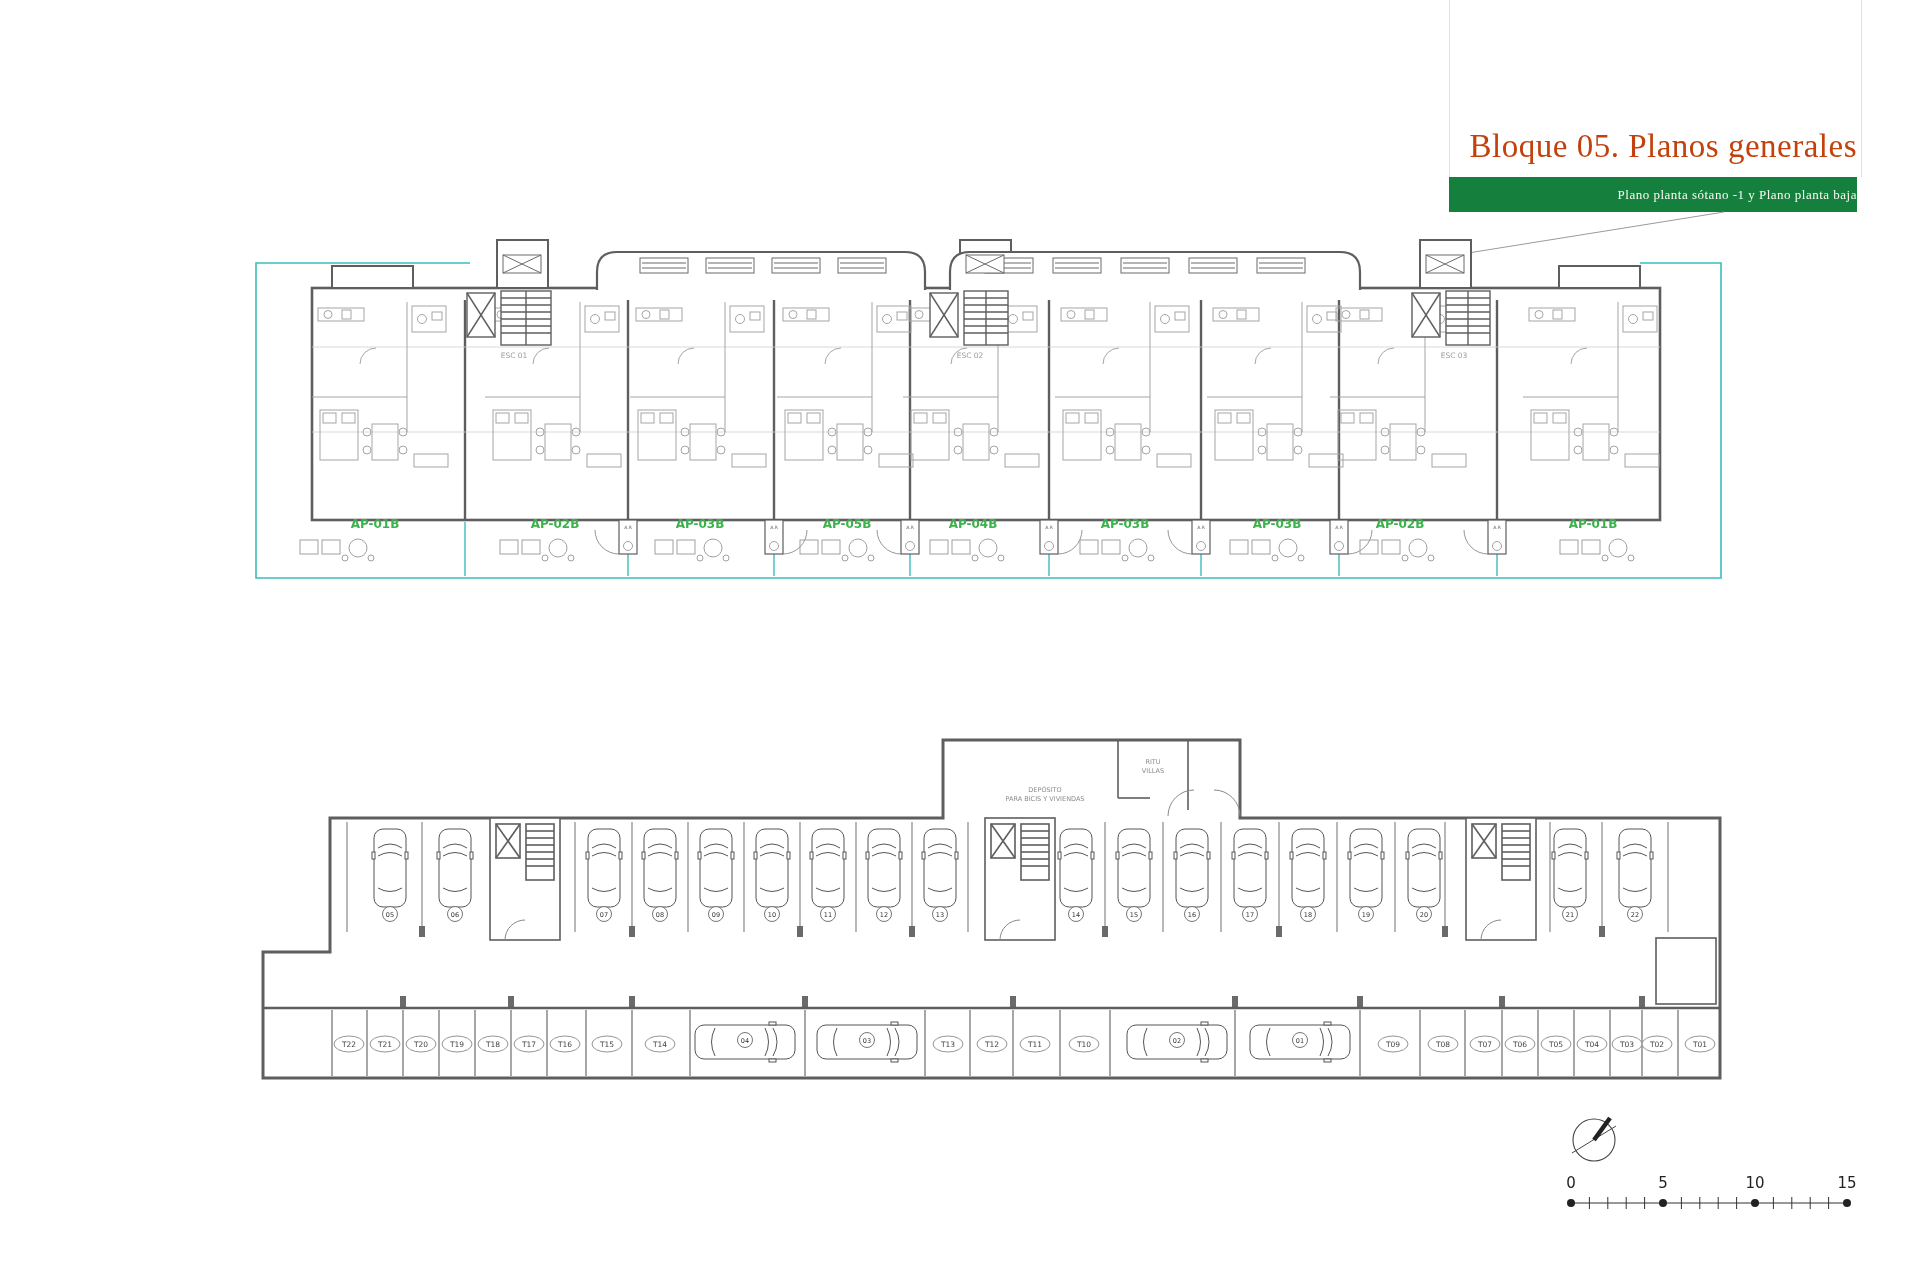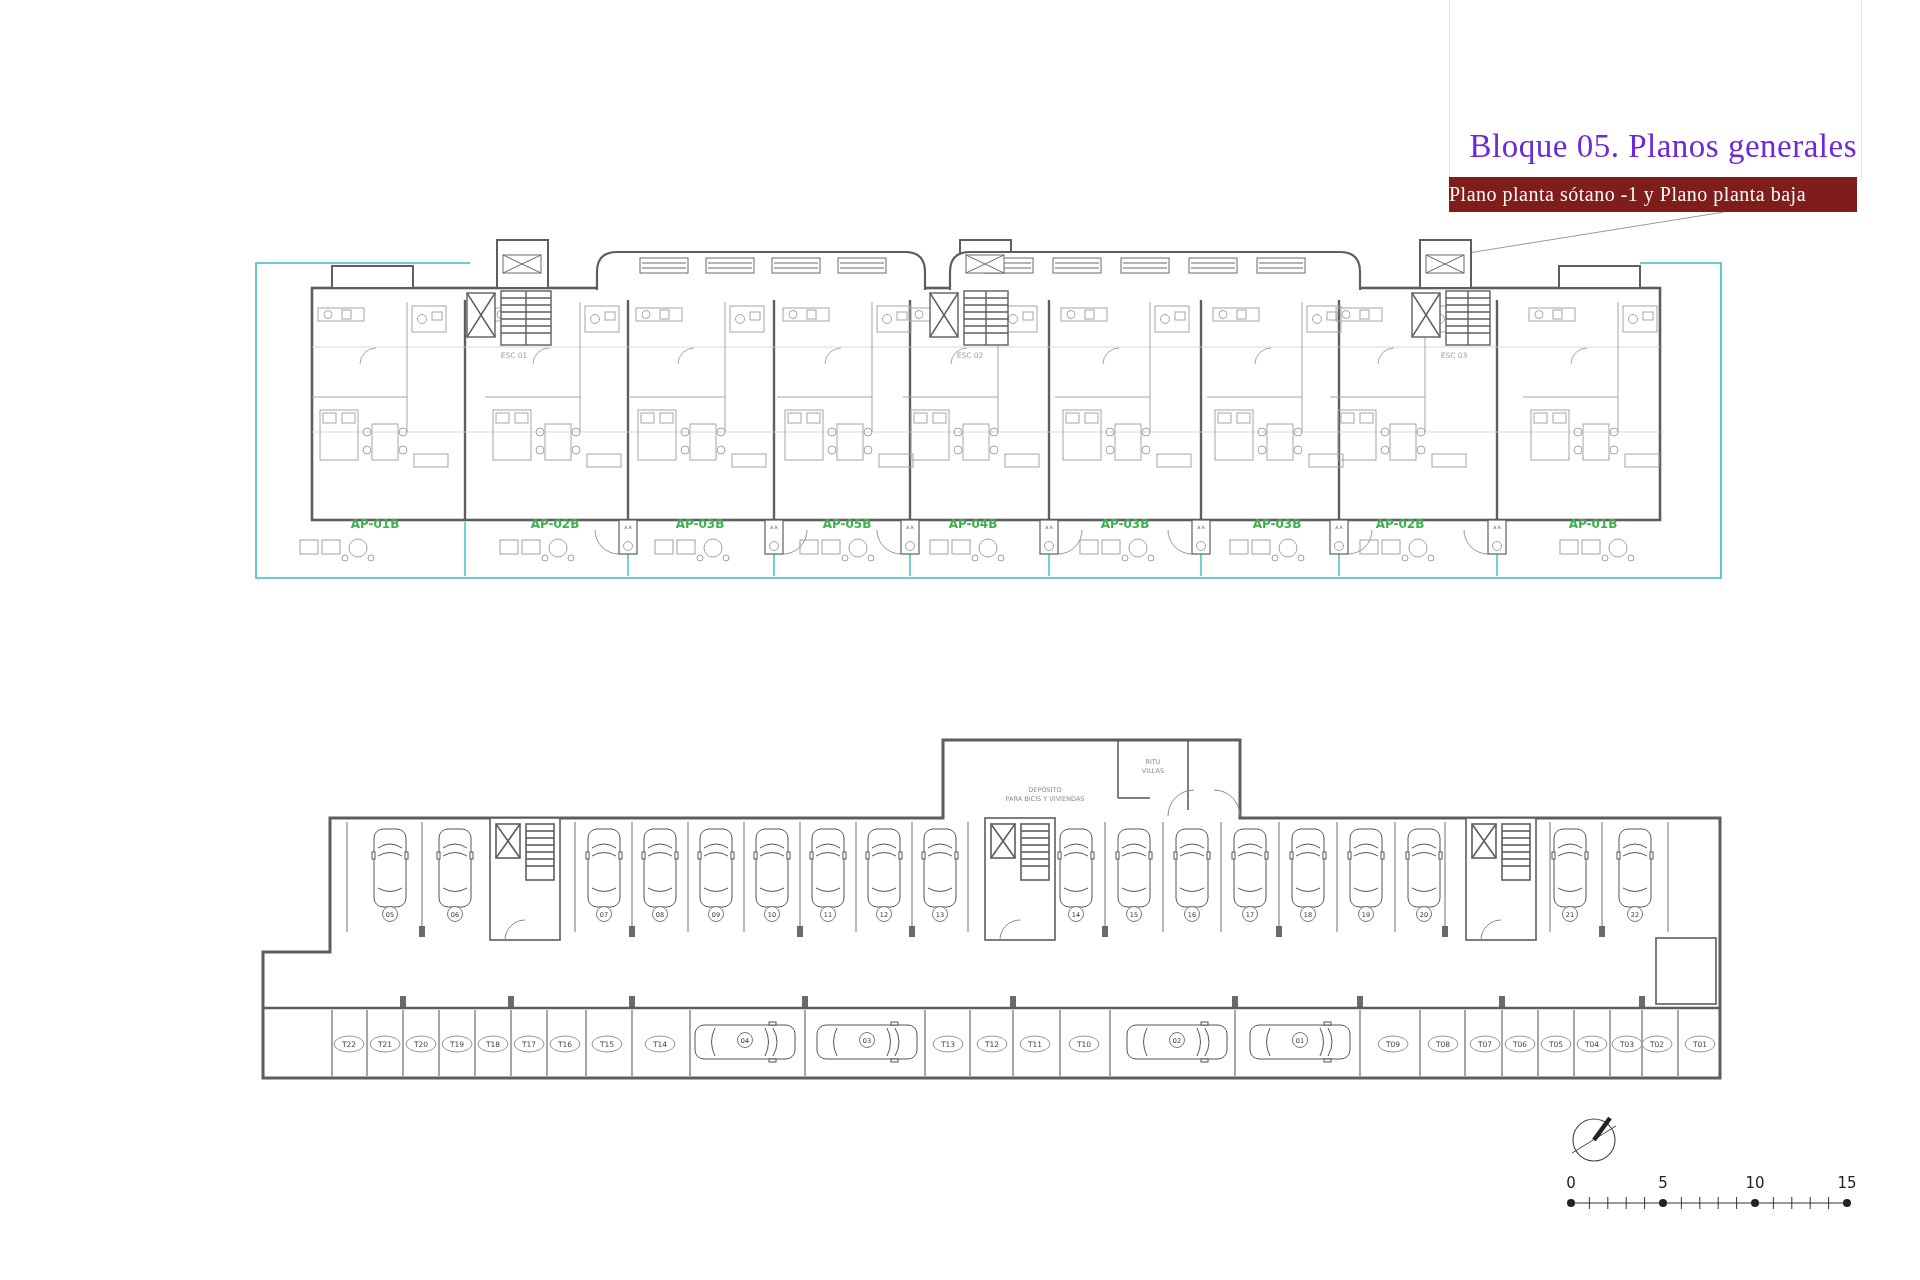--- a/index.html
+++ b/index.html
@@ -1,21 +1,21 @@
 <!DOCTYPE html>
 <html><head>
 <meta charset="utf-8">
 <style>
   html,body{margin:0;padding:0;background:#fff;}
   body{width:1920px;height:1280px;position:relative;font-family:"Liberation Sans",sans-serif;overflow:hidden;}
   .vline{position:absolute;top:0;width:1px;height:177px;background:#e2e2e2;}
   #title{position:absolute;top:128px;left:1449px;width:408px;text-align:right;
-         font-family:"Liberation Serif",serif;font-size:33px;color:#6d28d9;letter-spacing:.5px;white-space:nowrap;}
-  #subtitle-bar{position:absolute;top:177px;left:1449px;width:408px;height:35px;background:#7f1d1d;
-         color:#fbfaf4;font-family:"Liberation Serif",serif;font-size:20px;line-height:35px;text-align:left;letter-spacing:.5px;}
+         font-family:"Liberation Serif",serif;font-size:33px;color:#c2410c;letter-spacing:.5px;white-space:nowrap;}
+  #subtitle-bar{position:absolute;top:177px;left:1449px;width:408px;height:35px;background:#15803d;
+         color:#fbfaf4;font-family:"Liberation Serif",serif;font-size:13px;line-height:35px;text-align:right;letter-spacing:.5px;}
   svg text{font-family:"DejaVu Sans",sans-serif;}
   .ap{fill:#3cb24c;font-weight:bold;font-size:12px;}
   .esc{fill:#9a9a9a;font-size:7.5px;}
   .tiny{fill:#8a8a8a;font-size:6.5px;}
   .num{fill:#333;font-size:6.5px;}
   .tnum{fill:#444;font-size:7.5px;}
   .scl{fill:#222;font-size:15px;}
 </style>
 </head>
 <body>

